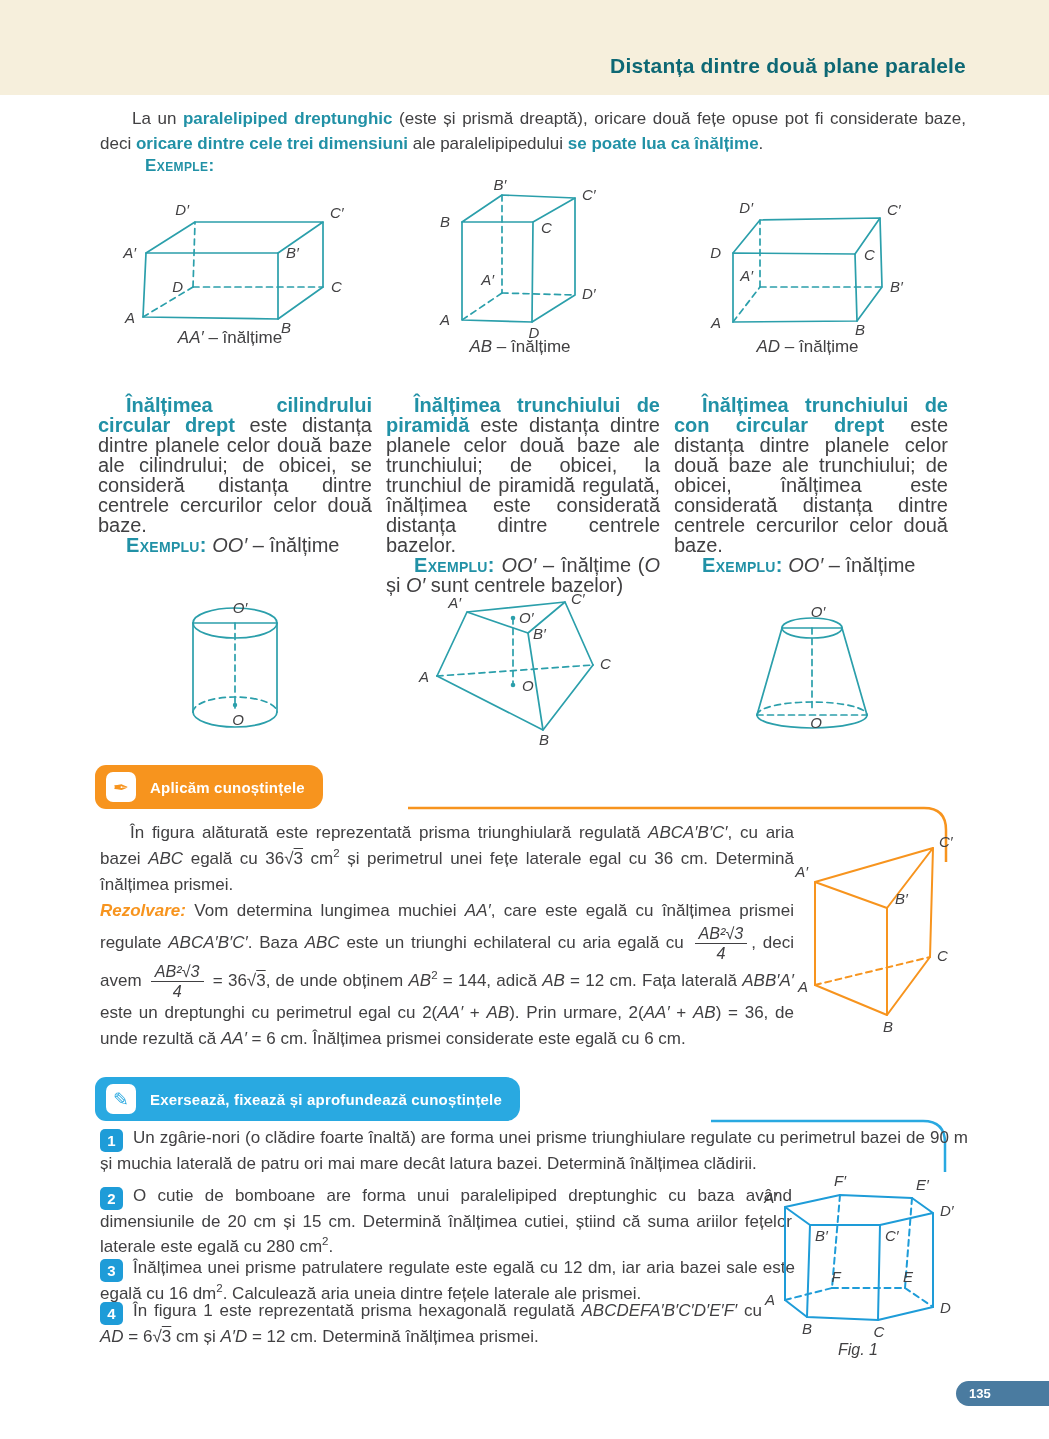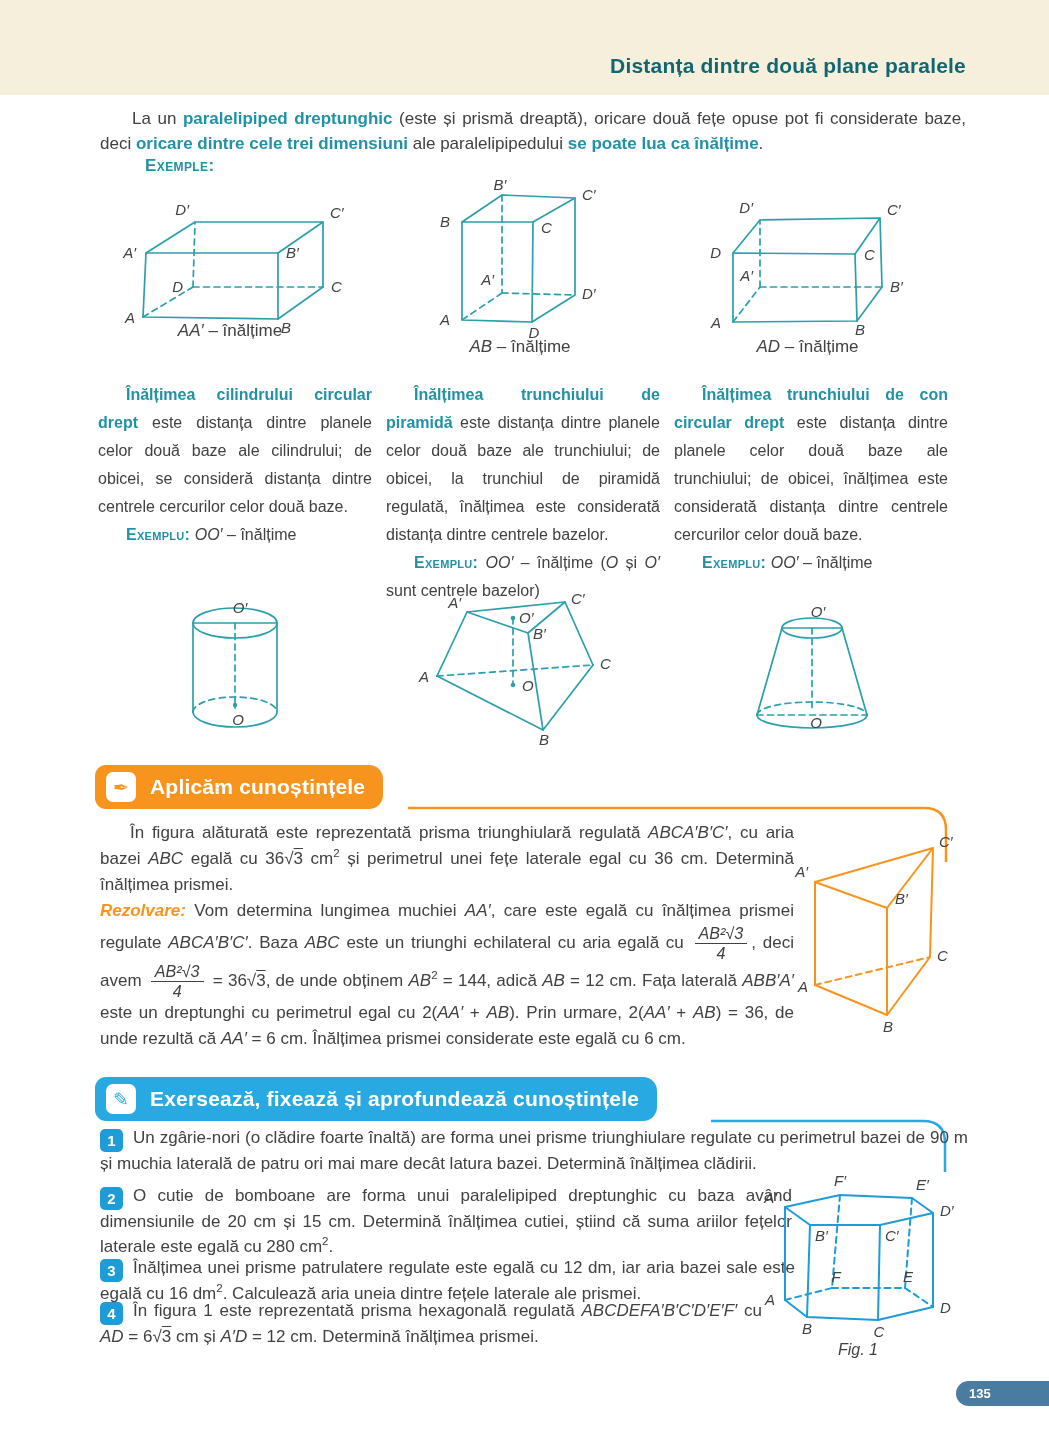--- a/index.html
+++ b/index.html
@@ -41,33 +41,33 @@
     fill:none; stroke:#2b9fab; stroke-width:1.7; stroke-linejoin:round; stroke-linecap:round;
   }
   svg.fig .dash { stroke-dasharray:6 4.5; }
   svg.fig text {
     fill:#414042; font-size:15px; font-style:italic;
     font-family:"Liberation Sans", sans-serif; stroke:none;
   }
   svg.fig .dot { fill:#2b9fab; stroke:none; }
   svg.fig.orange line, svg.fig.orange path, svg.fig.orange polyline { stroke:#f7941e; stroke-width:2; }
   svg.fig.blue line, svg.fig.blue path, svg.fig.blue polyline { stroke:#1e9cd8; stroke-width:2; }
-  .col { position:absolute; top:381px; width:274px; font-size:16px; line-height:28px; text-align:justify; }
+  .col { position:absolute; top:395px; width:274px; font-size:20px; line-height:20px; text-align:justify; }
   .col p { text-indent:28px; }
   .col-1 { left:98px; } .col-2 { left:386px; } .col-3 { left:674px; }
   .banner {
     position:absolute; height:44px; display:flex; align-items:center;
     border-radius:11px 14px 14px 11px; padding:0 18px 0 11px;
   }
   .banner .icon-box {
     width:30px; height:30px; background:#ffffff; border-radius:7px;
     display:flex; align-items:center; justify-content:center; margin-right:14px;
     font-size:19px; flex:0 0 auto;
   }
-  .banner .banner-title { color:#ffffff; font-size:21px; font-weight:bold; letter-spacing:0.2px; }
+  .banner .banner-title { color:#ffffff; font-size:15px; font-weight:bold; letter-spacing:0.2px; }
   .banner-orange { left:95px; top:765px; background:#f7941e; }
   .banner-orange .icon-box { color:#f7941e; transform:none; }
   .banner-blue { left:95px; top:1077px; background:#29a9e1; }
   .banner-blue .icon-box { color:#29a9e1; }
   .rule { position:absolute; left:0; top:0; pointer-events:none; }
   .apply-text { position:absolute; left:100px; top:820px; width:694px; font-size:17px; line-height:26px; text-align:justify; }
   .apply-text .problem { text-indent:30px; }
   .exercise { position:absolute; left:100px; font-size:17px; line-height:24.5px; text-align:justify; }
   .badge {
     display:inline-block; width:23px; height:23px; background:#1e9cd8; color:#ffffff;
@@ -101,21 +101,21 @@
     <line class="dash" x1="88" y1="95" x2="90" y2="30"></line>
     <text x="30" y="131" text-anchor="end">A</text>
     <text x="176" y="141">B</text>
     <text x="226" y="100">C</text>
     <text x="78" y="100" text-anchor="end">D</text>
     <text x="31" y="66" text-anchor="end">A′</text>
     <text x="181" y="66">B′</text>
     <text x="225" y="26">C′</text>
     <text x="84" y="23" text-anchor="end">D′</text>
   </svg>
-  <div class="figcap" style="left:120px; top:321px; width:220px;text-align:center;"><span class="it">AA′</span><span> – înălțime</span></div>
+  <div class="figcap" style="left:120px; top:328px; width:220px;text-align:center;"><span class="it">AA′</span><span> – înălțime</span></div>
 
   <svg class="fig" style="left:438px; top:183px;" width="160" height="160" viewBox="0 0 160 160">
     <polyline points="24,39 95,39 137,15 64,12 24,39"></polyline>
     <polyline points="24,39 24,137 94,139 95,39"></polyline>
     <polyline points="94,139 137,112 137,15"></polyline>
     <line class="dash" x1="64" y1="12" x2="64" y2="110"></line>
     <line class="dash" x1="64" y1="110" x2="24" y2="137"></line>
     <line class="dash" x1="64" y1="110" x2="137" y2="112"></line>
     <text x="12" y="44" text-anchor="end">B</text>
     <text x="103" y="50">C</text>

